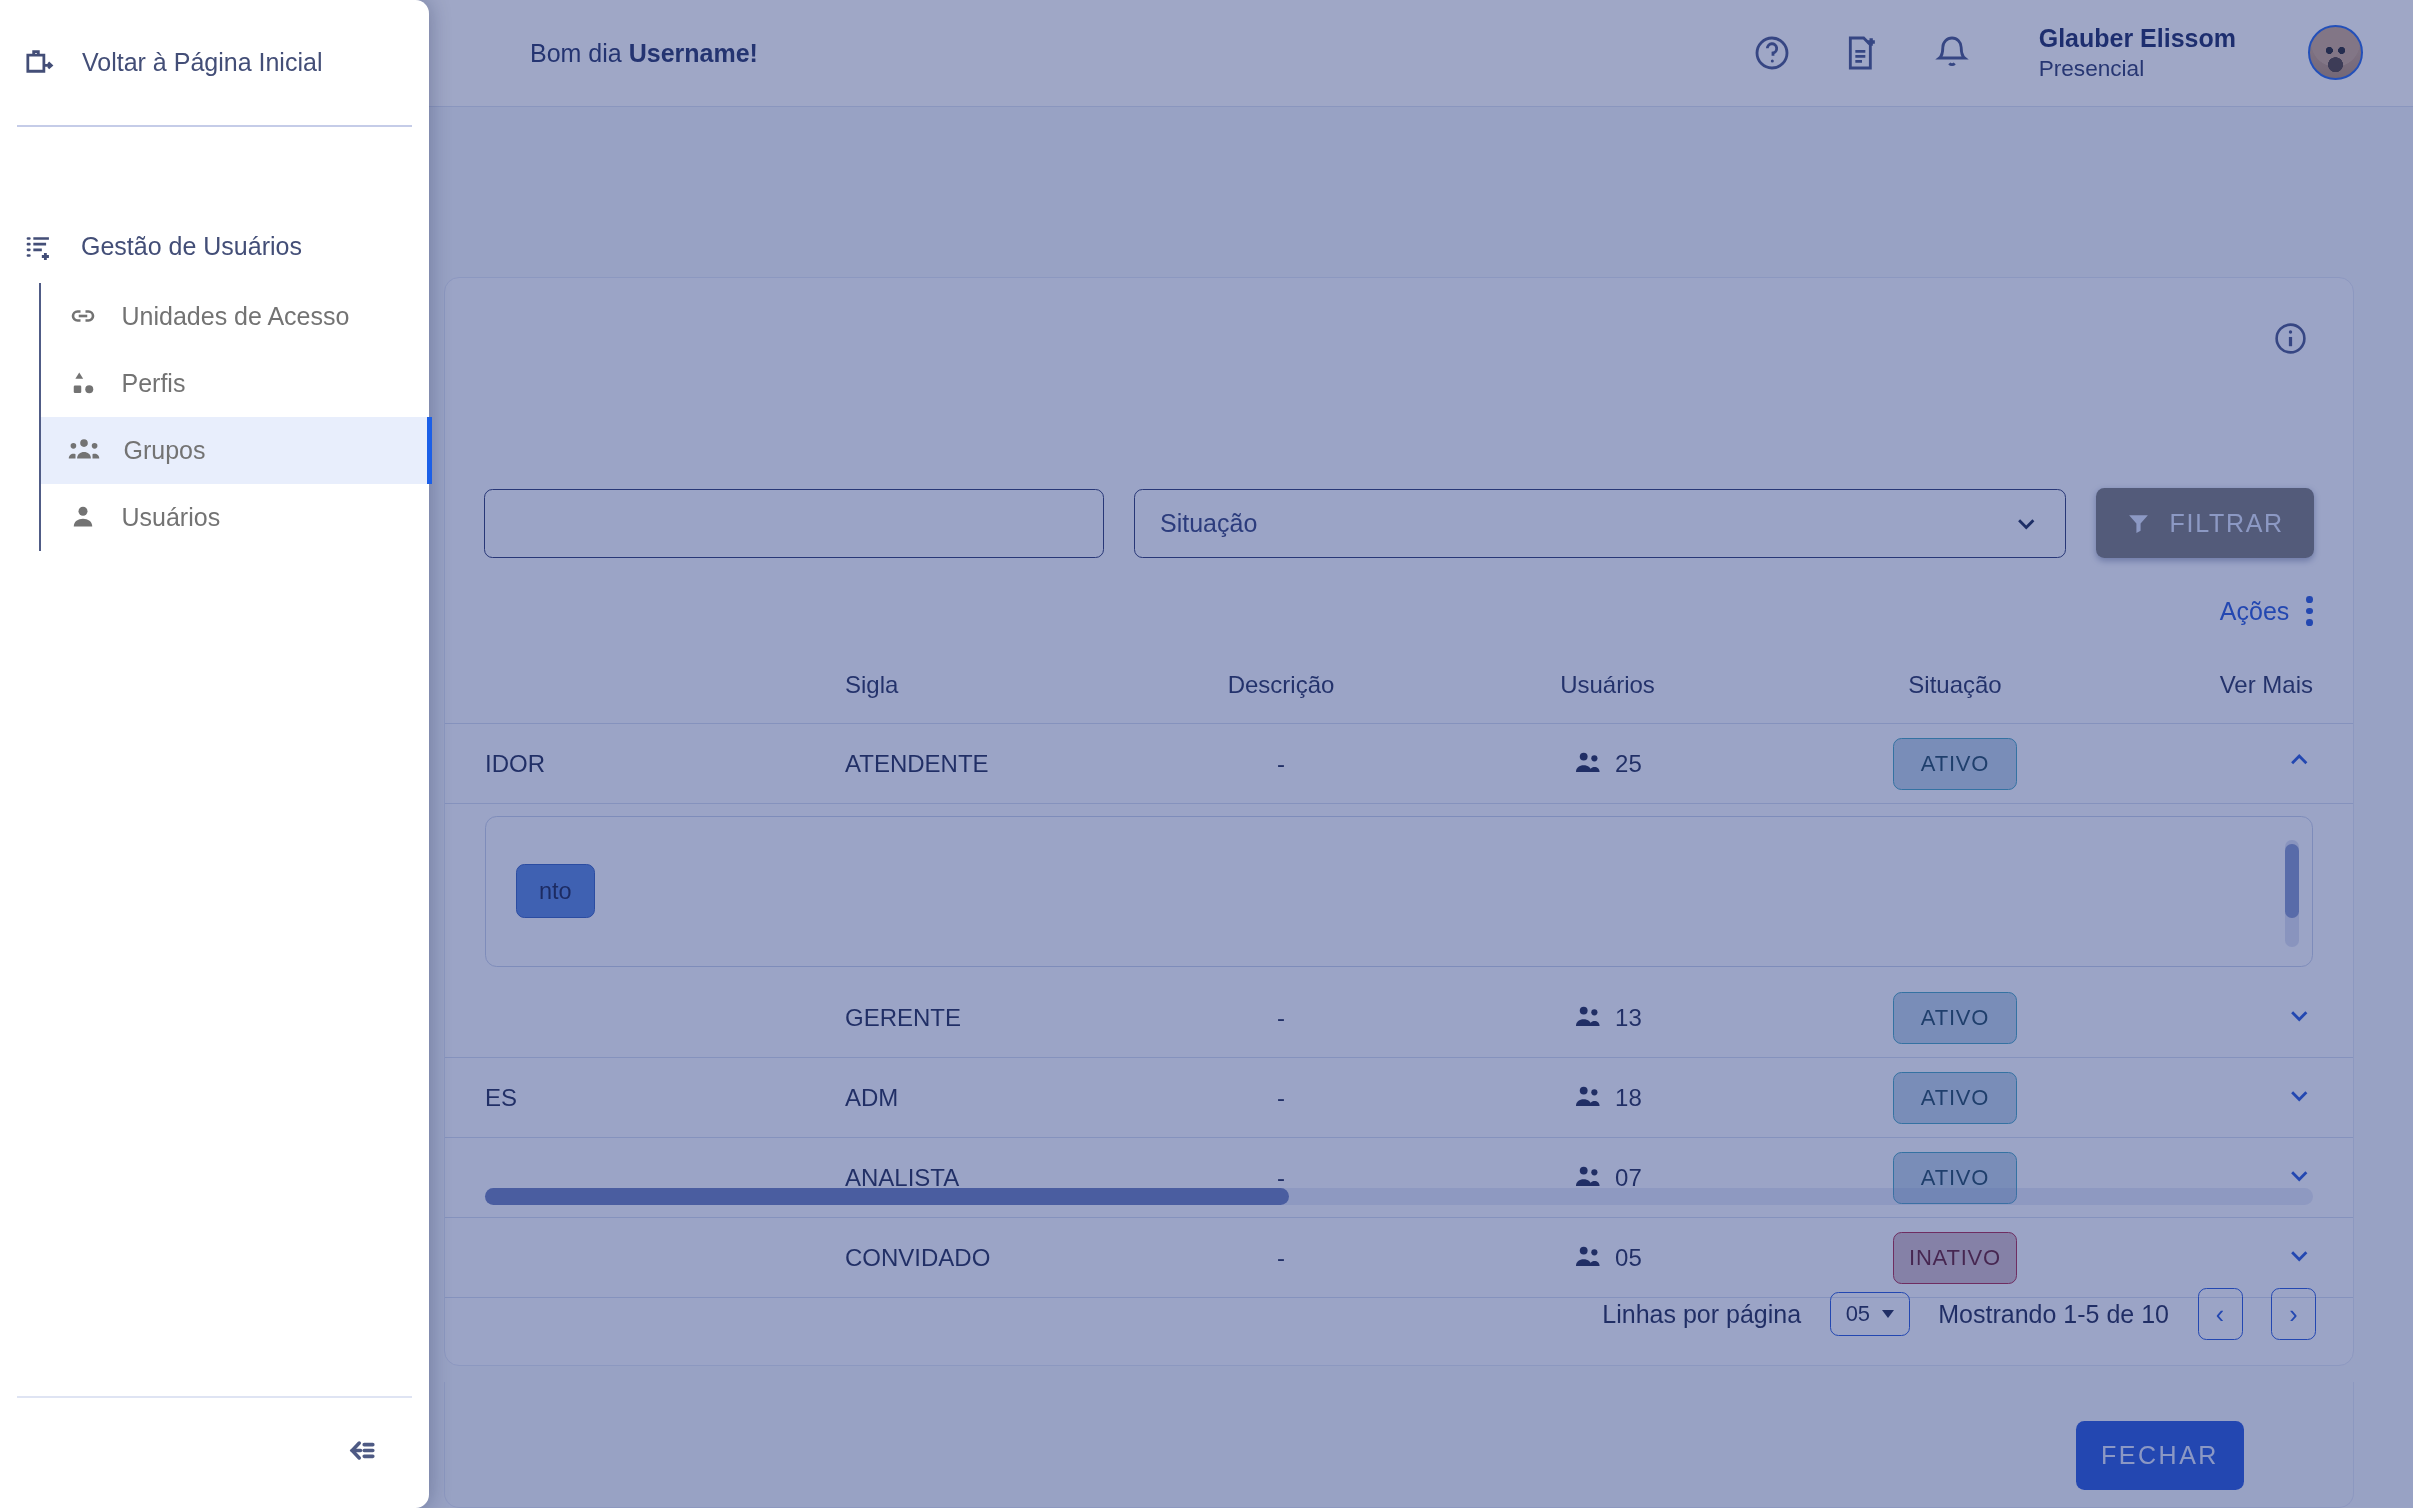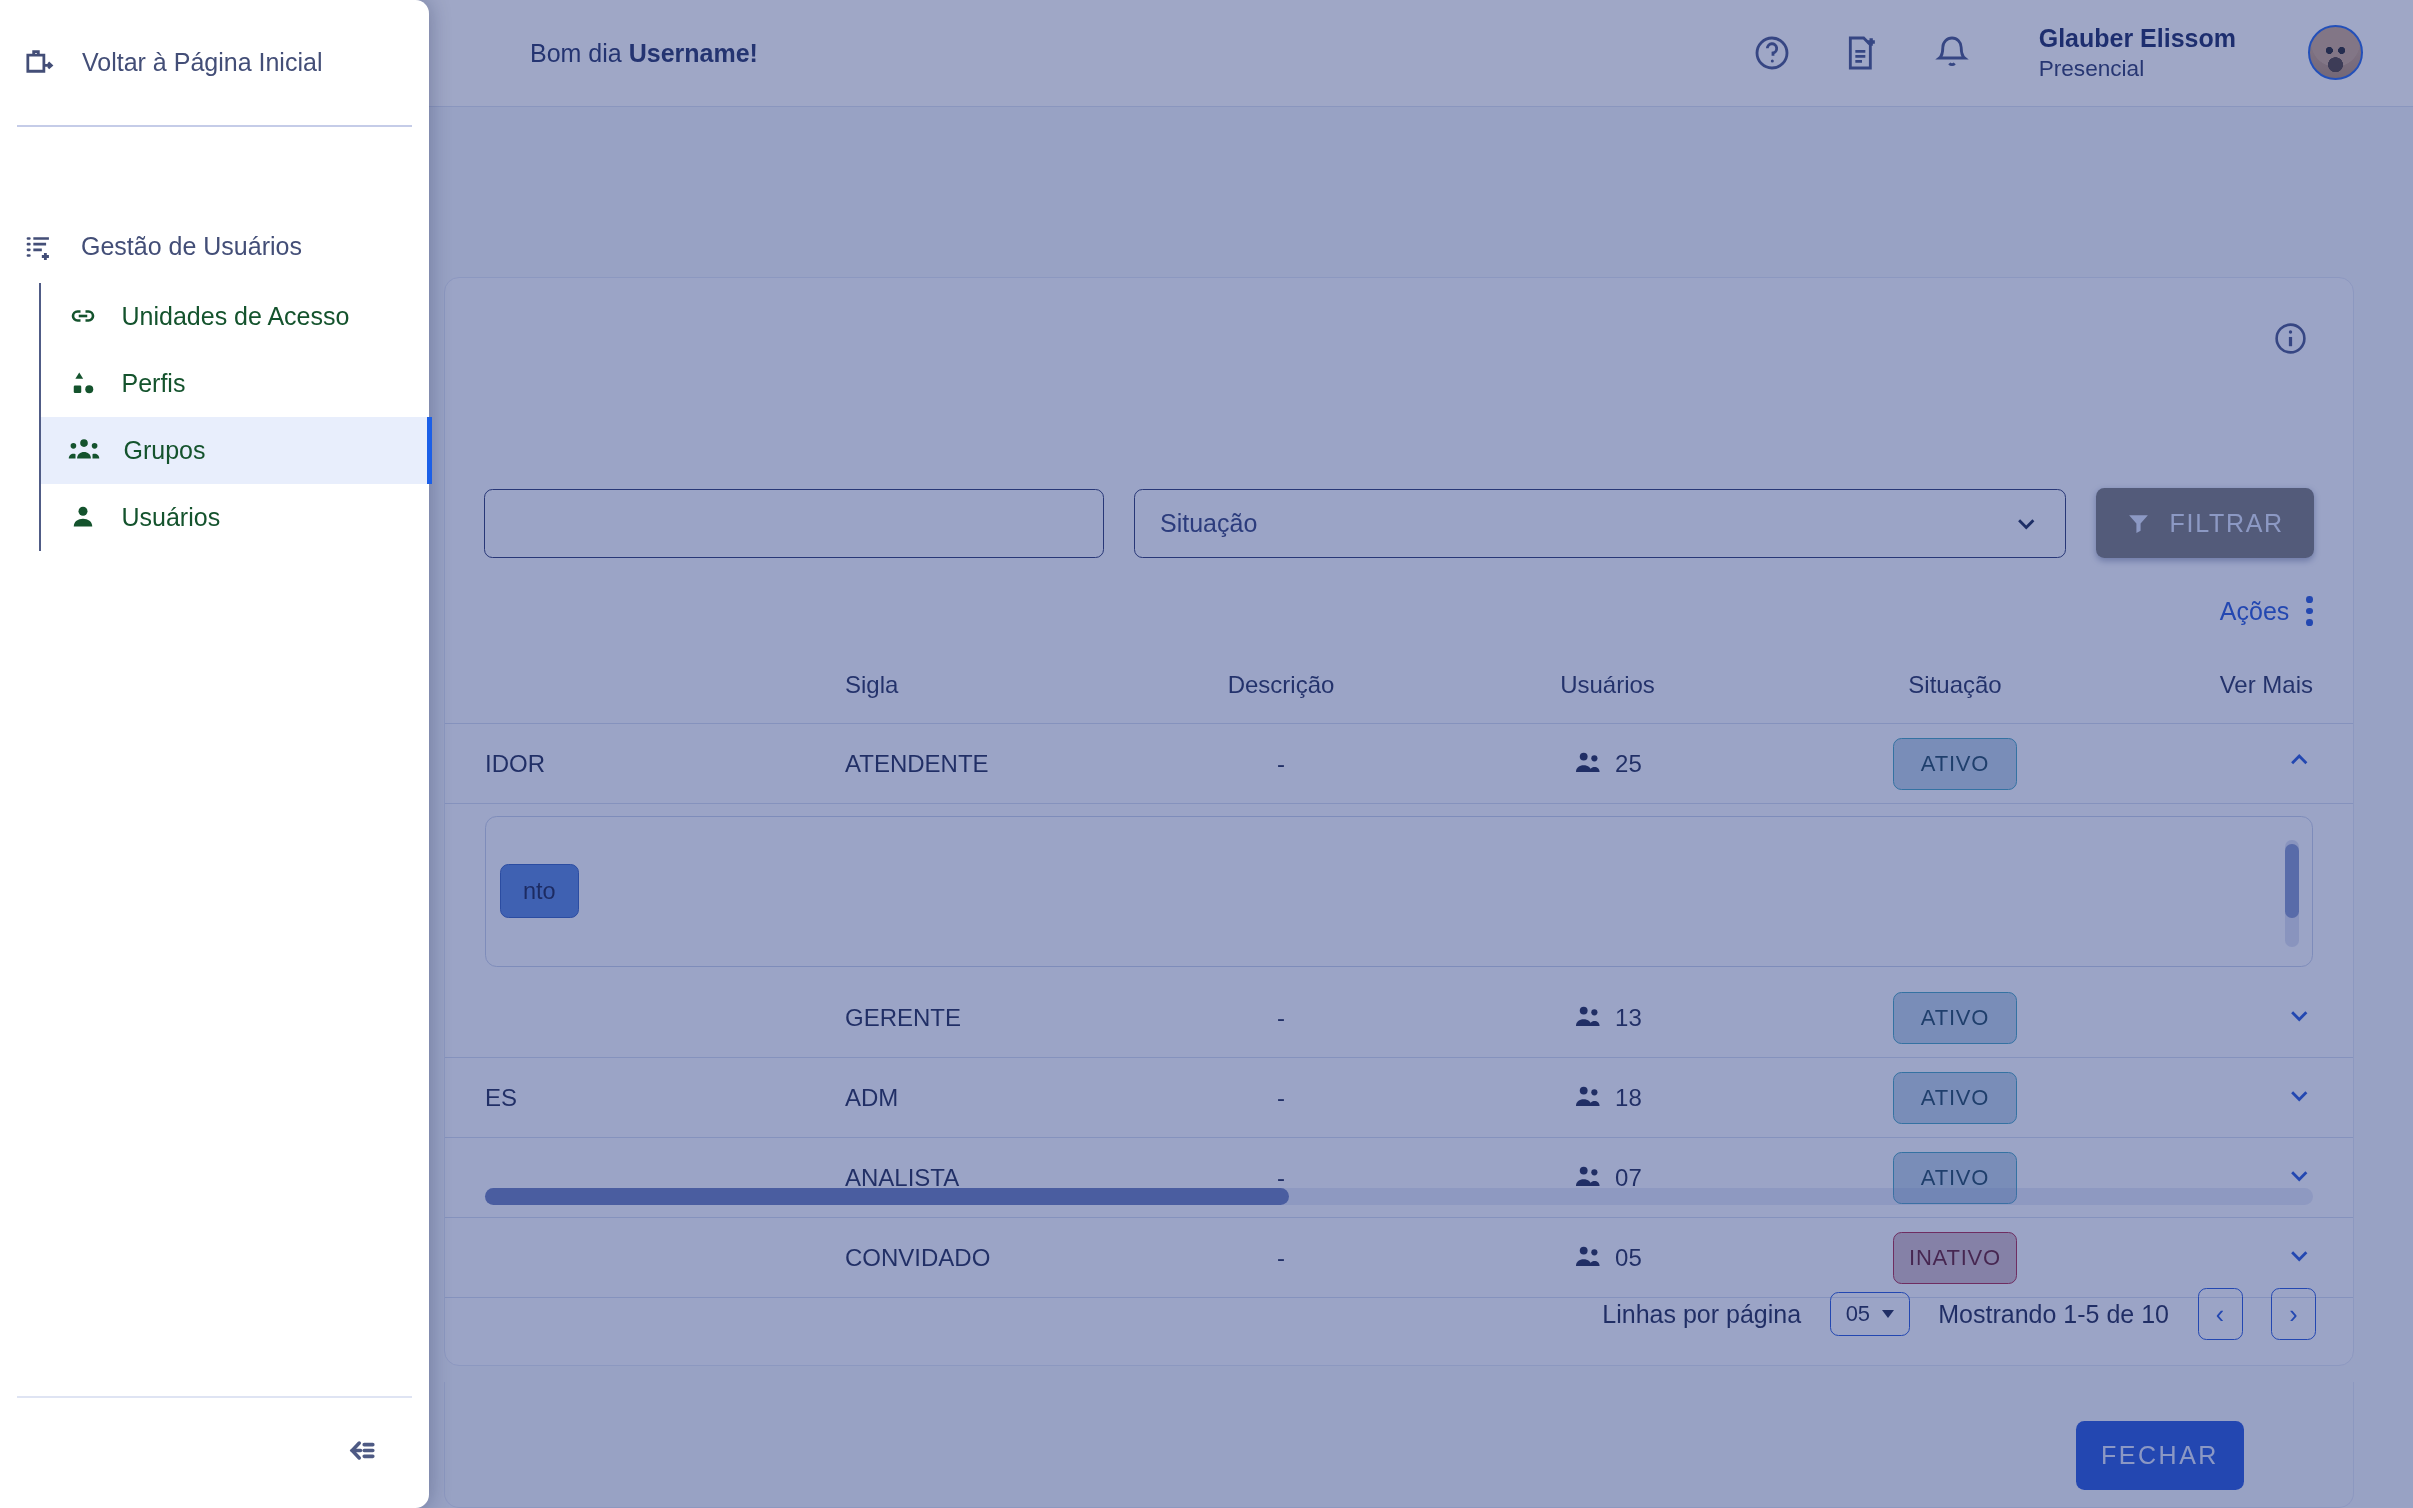--- a/index.html
+++ b/index.html
@@ -107,21 +107,21 @@
     display: inline-flex; align-items: center; justify-content: center;
     min-width: 124px; height: 52px; border-radius: 8.4px; font-size: 22px; letter-spacing: 0.8px;
   }
   .badge.ativo   { border: 1.7px solid #3a9dbd; color: #14405a; background: #b9cfe6; }
   .badge.inativo { border: 1.7px solid #a61f45; color: #5c1127; background: #cfb9c6; }
   .chev { color: #1b4fd8; display: inline-block; }
 
   .detail-row {
     margin: 11.7px 40px; height: 151px;
     border: 0.8px solid #c3cee9; border-radius: 11.7px;
-    position: relative; display: flex; align-items: center; padding: 0 14px;
+    position: relative; display: flex; align-items: center; padding: 0 30px;
   }
   .chip {
     height: 54px; border-radius: 8.4px; background: #4f7fdb; border: 1.7px solid #2a57bb;
     color: #0e1a47; font-size: 23.5px; display: inline-flex; align-items: center; padding: 0 22px;
   }
   .vscroll {
     position: absolute; right: 13.4px; top: 23.5px; width: 13.4px; bottom: 18.4px;
     border-radius: 6.7px; background: rgba(120,140,200,.25);
   }
   .vscroll i { position: absolute; top: 3.4px; left: 0; width: 13.4px; height: 74px; border-radius: 6.7px; background: #7d91c9; display: block; }
@@ -181,21 +181,21 @@
     display: flex; align-items: center; gap: 25px;
     padding: 0 0 0 22px; height: 72px; margin-top: 84px; color: #48547c;
   }
   .dw-group span { font-size: 25px; color: #434e77; }
   .dw-sub { border-left: 2.5px solid #505c86; margin-left: 39px; }
   .dw-item {
     display: flex; align-items: center; gap: 23.5px;
     height: 67px; padding-left: 27px; color: #48547c; position: relative;
     cursor: pointer;
   }
-  .dw-item span { font-size: 25px; color: #14532d; }
+  .dw-item span { font-size: 25px; color: #737373; }
   .dw-item.active { background: #e8eefc; }
   .dw-item.active::after {
     content: ""; position: absolute; right: -2.5px; top: 0; bottom: 0; width: 5px; background: #1b5fe8;
   }
   .dw-foot { margin-top: auto; }
   .dw-foot .line { height: 1.7px; background: #dfe4f3; margin: 0 17px; }
   .dw-foot .collapse { display: flex; justify-content: flex-end; padding: 34px 50px 39px 0; color: #4e5a84; cursor: pointer; }
 
   svg { display: block; }
 </style>

